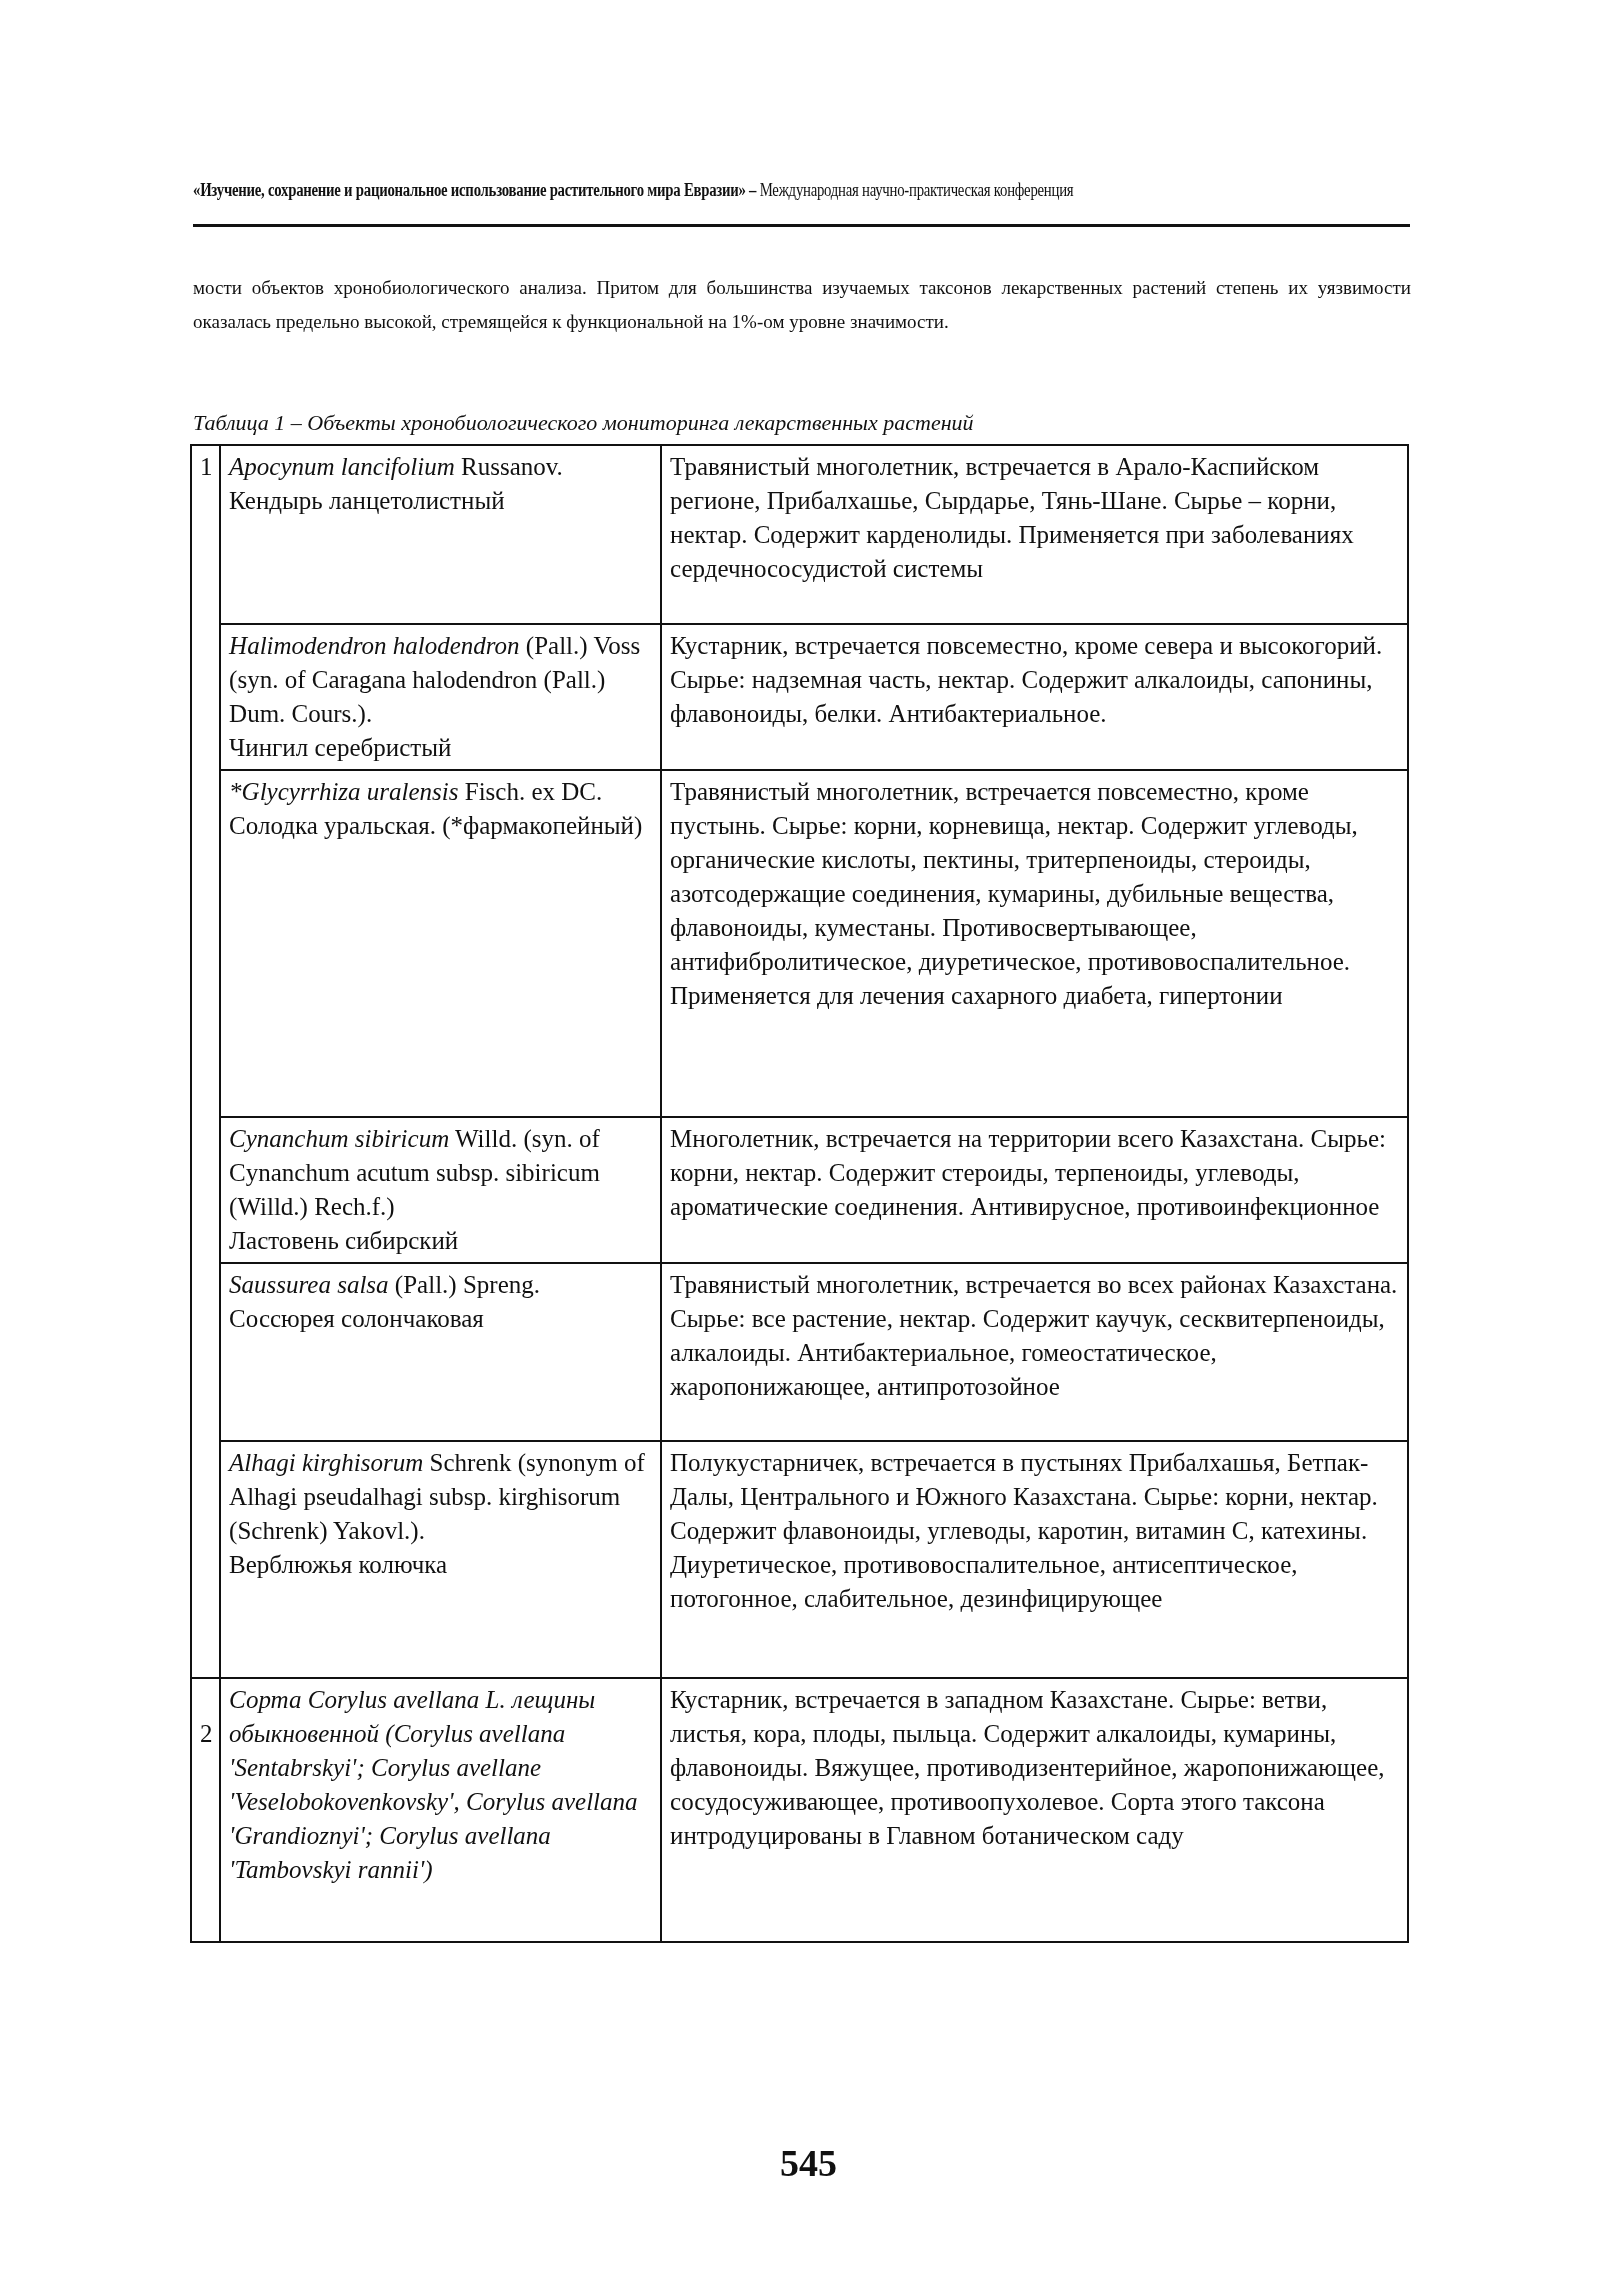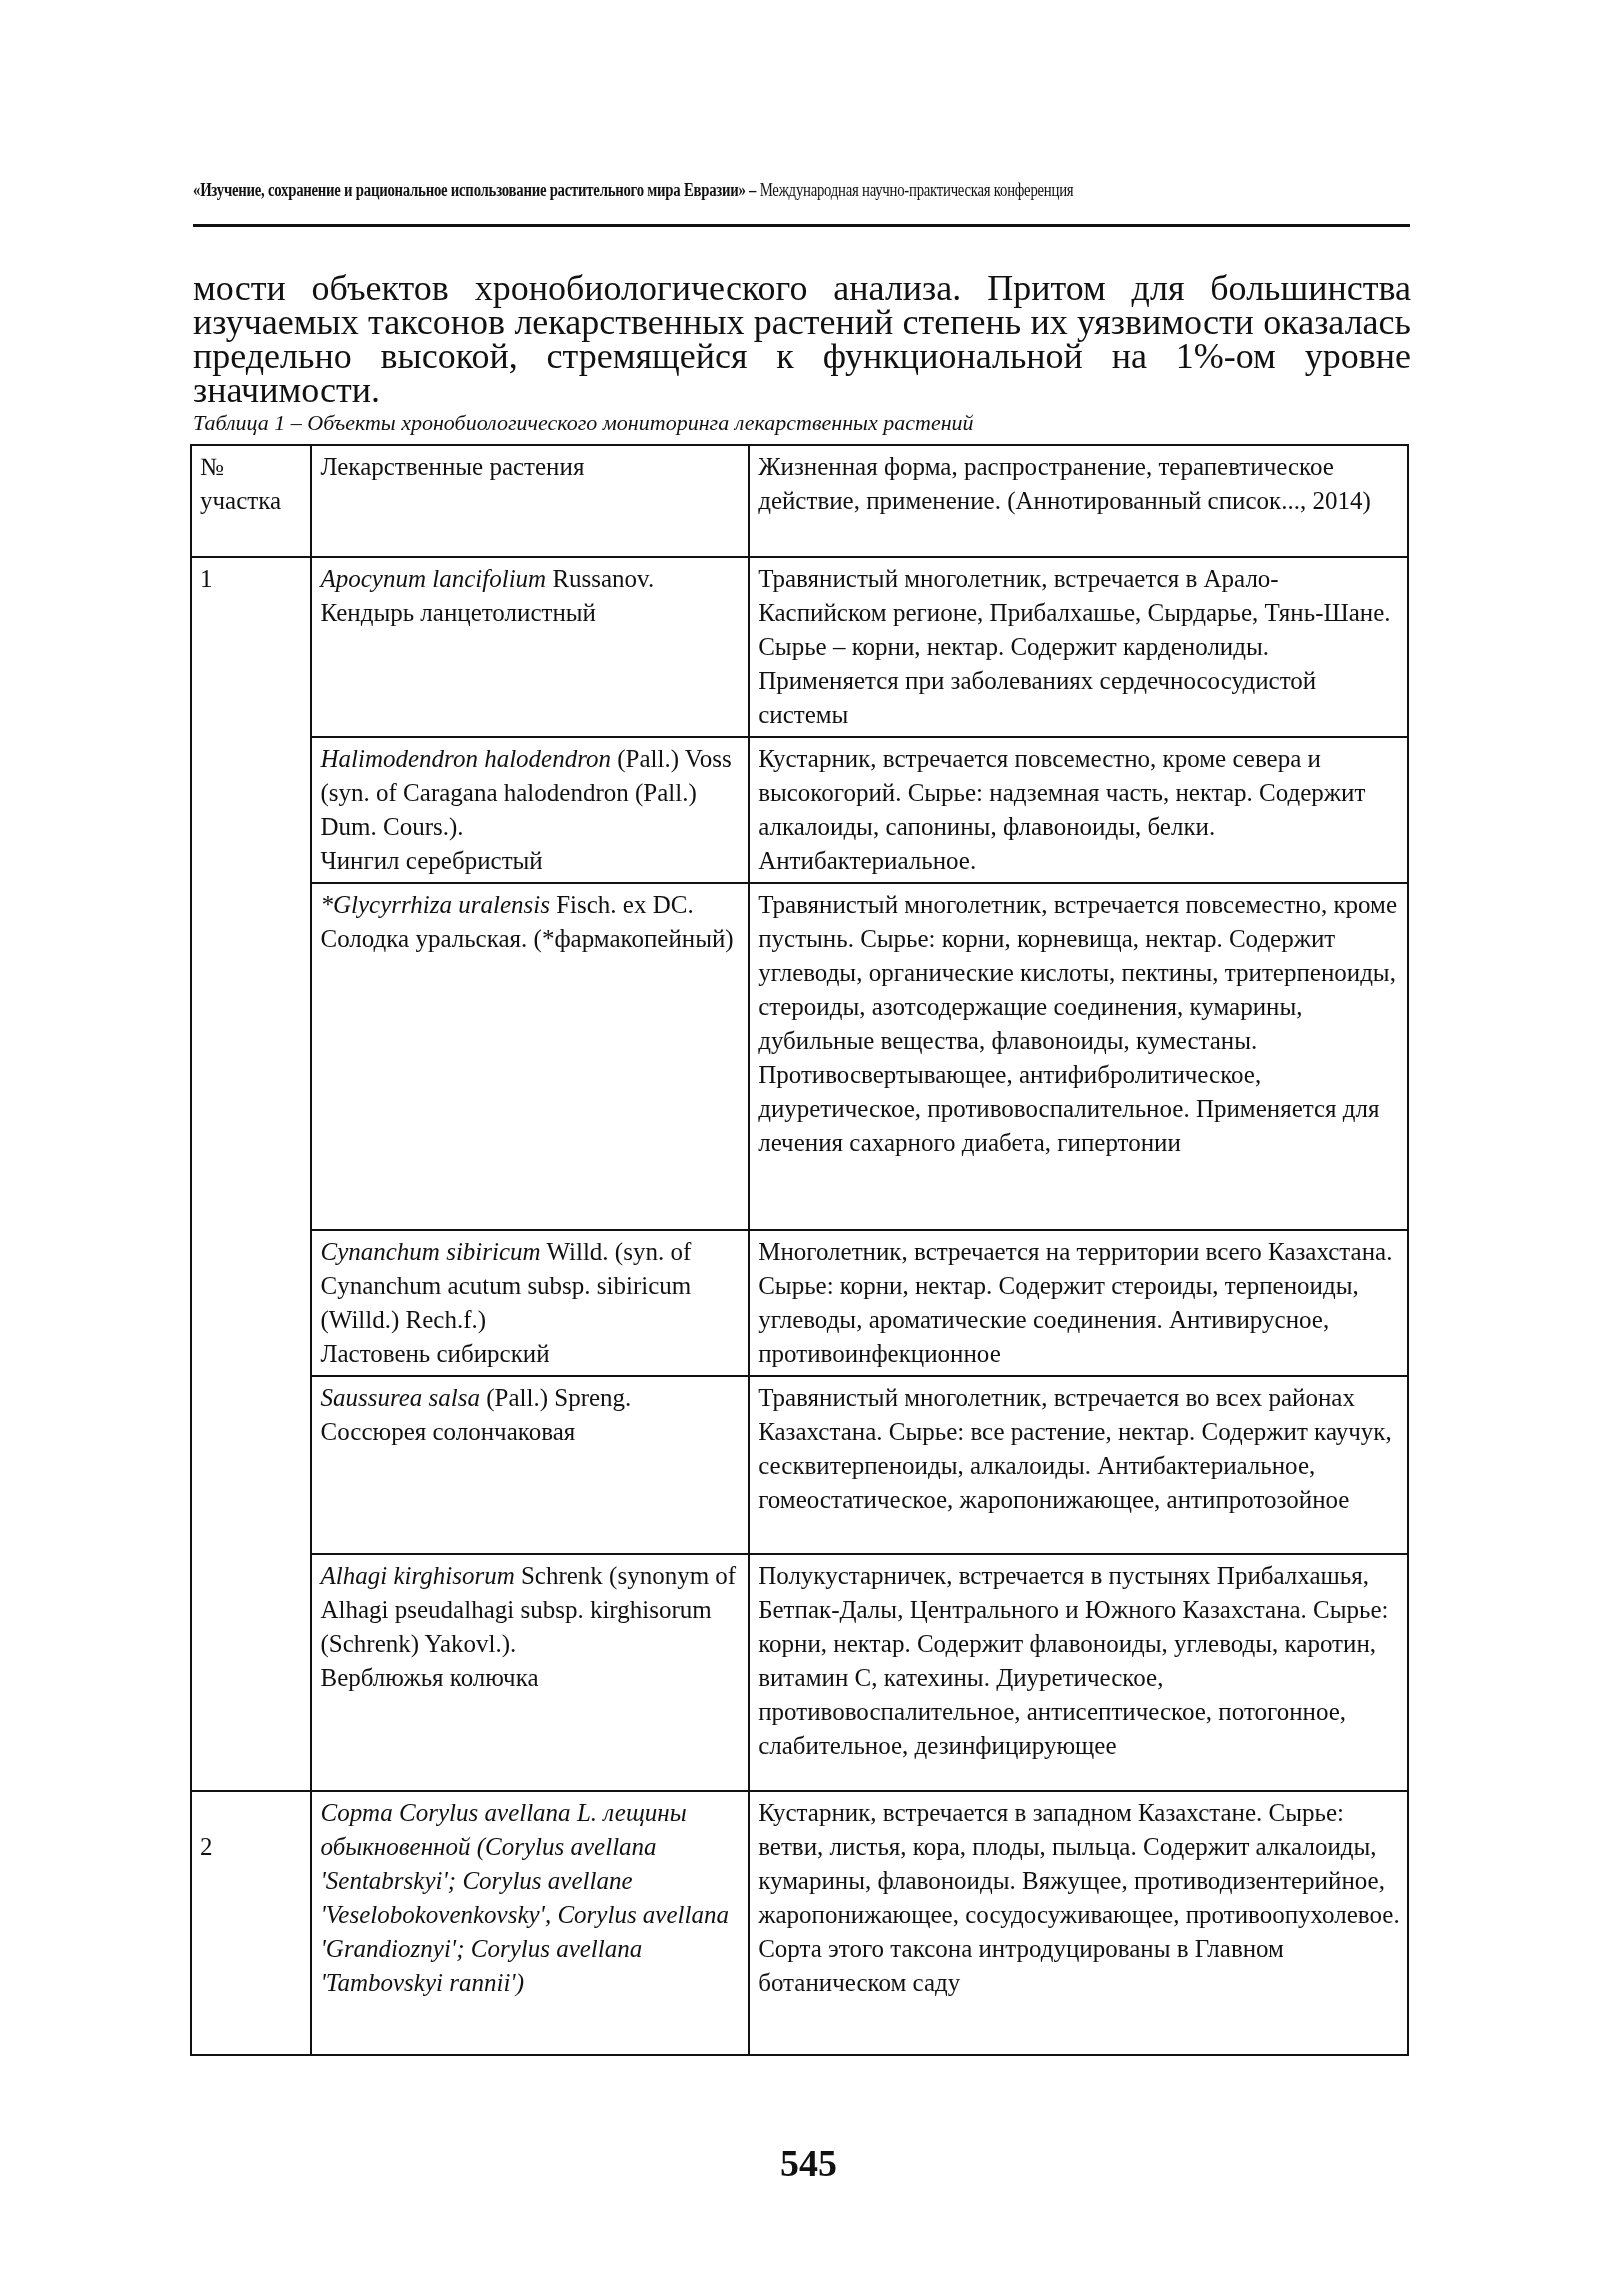--- a/index.html
+++ b/index.html
@@ -2,21 +2,21 @@
 <html style="font-size:10.6px"><head>
 <meta charset="utf-8">
 <style>
   html,body{margin:0;padding:0;background:#fff;}
   body{width:1623px;height:2284px;position:relative;overflow:hidden;color:#111;
        font-family:"Liberation Serif","DejaVu Serif",serif;}
   .running-header{position:absolute;left:193px;top:180px;width:1217px;font-size:18px;
        font-weight:bold;letter-spacing:-0.3px;white-space:nowrap;transform:scaleX(0.82);transform-origin:left;}
   .running-header .conf{font-weight:normal;}
   .header-rule{position:absolute;left:193px;top:224px;width:1217px;height:3.3px;background:#111;}
-  .body-para{position:absolute;left:193px;top:271px;width:1218px;font-size:36px;line-height:34px;
+  .body-para{position:absolute;left:193px;top:271px;width:1218px;font-size:19px;line-height:34px;
        text-align:justify;}
   .caption{position:absolute;left:193px;top:410px;font-size:22px;white-space:nowrap;font-style:italic;}
   table.main{position:absolute;left:190px;top:444px;width:1219px;border-collapse:collapse;
        font-size:25px;line-height:34px;}
   table.main td,table.main th{border:2px solid #111;vertical-align:top;padding:4px 6.6px 4px 8px;
        font-weight:normal;text-align:left;}
   table.main td.num{border-top:none;border-bottom:none;}
   table.main td.num.first{border-top:2px solid #111;}
   table.main td.num.last{border-bottom:2px solid #111;}
   .c1{width:104px;} .c2{width:422px;} .c3{width:644px;}
@@ -30,25 +30,20 @@
   <span>«Изучение, сохранение и рациональное использование растительного мира Евразии»</span><span> – </span><span class="conf">Международная научно-практическая конференция</span>
 </div>
 <div class="header-rule"></div>
 
 <div class="body-para">мости объектов хронобиологического анализа. Притом для большинства изучаемых таксонов лекарственных растений степень их уязвимости оказалась предельно высокой, стремящейся к функциональной на 1%-ом уровне значимости.</div>
 
 <div class="caption">Таблица 1 – Объекты хронобиологического мониторинга лекарственных растений</div>
 
 <table class="main">
   <tbody>
-      <tr style="height:112px;">
-    <th class="c1">№ участка</th>
-    <th class="c2">Лекарственные растения</th>
-    <th class="c3">Жизненная форма, распространение, терапевтическое действие, применение. (Аннотированный список..., 2014)</th>
-  </tr>
 
   <tr style="height:179px;">
     <td class="num first">1</td>
     <td><i>Apocynum lancifolium</i><span> Russanov.</span><br><span>Кендырь ланцетолистный</span></td>
     <td>Травянистый многолетник, встречается в Арало-Каспийском регионе, Прибалхашье, Сырдарье, Тянь-Шане. Сырье – корни, нектар. Содержит карденолиды. Применяется при заболеваниях сердечнососудистой системы</td>
   </tr>
 
   <tr style="height:144px;">
     <td class="num"></td>
     <td><i>Halimodendron halodendron</i><span> (Pall.) Voss (syn. of Caragana halodendron (Pall.) Dum. Cours.).</span><br><span>Чингил серебристый</span></td>

